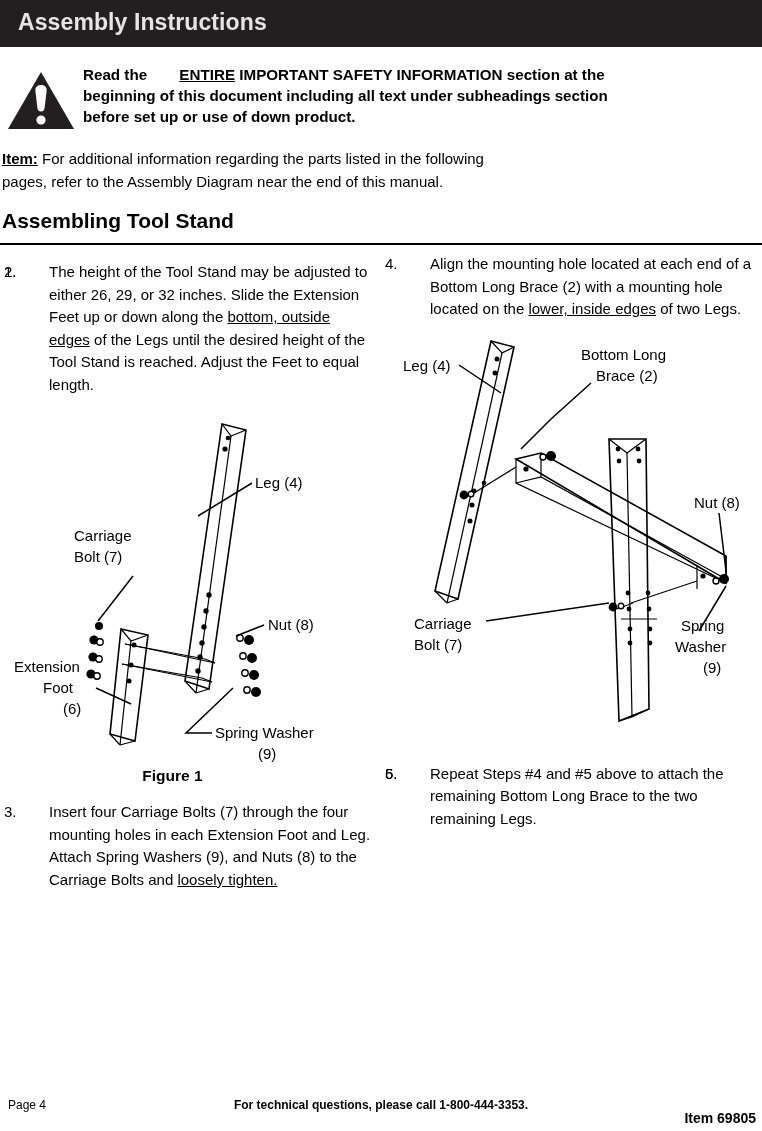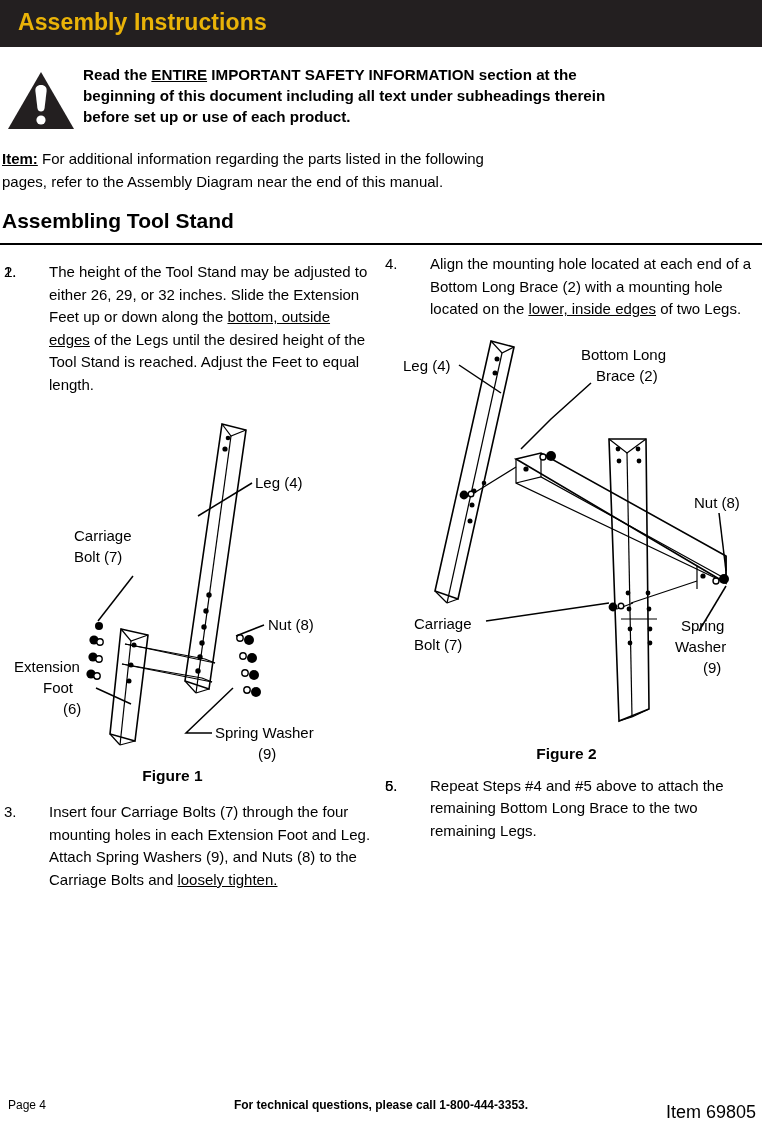--- a/index.html
+++ b/index.html
@@ -21,21 +21,21 @@
     position: absolute;
     left: 0; top: 0;
     width: 762px; height: 47px;
     background: #231f20;
   }
   .header-bar .title {
     position: absolute;
     left: 18px; top: 9px;
     font-size: 23px;
     font-weight: bold;
-    color: #eab308;
+    color: #e5e5e5;
     letter-spacing: 0.1px;
   }
 
   
   .warn-block {
     position: absolute;
     left: 0; top: 64px;
     width: 762px;
   }
   .warn-icon {
@@ -44,21 +44,21 @@
     width: 70px; height: 62px;
   }
   .warn-text {
     position: absolute;
     left: 83px; top: 0px;
     width: 660px;
     font-size: 15.2px;
     font-weight: bold;
     line-height: 21px;
   }
-  .warn-text .u { text-decoration: underline; }
+  .warn-text .u { text-decoration: underline; margin-left: 28px; }
 
   
   .note {
     position: absolute;
     left: 2px; top: 147px;
     width: 700px;
     font-size: 15px;
     line-height: 23px;
   }
   .note b { font-weight: bold; text-decoration: underline; }
@@ -110,42 +110,42 @@
   .lead { fill: none; stroke: #000; stroke-width: 1.5; }
   .dot  { fill: #000; }
   .ring { fill: #fff; stroke: #000; stroke-width: 1.4; }
   .lbl  { font-family: "Liberation Sans", sans-serif; font-size: 15px; fill: #000; }
 
   
   .footer { position: absolute; left: 0; top: 1098px; width: 762px; height: 22px; }
   .footer .page   { position: absolute; left: 8px;  top: 0; font-size: 12px; }
   .footer .center { position: absolute; left: 0; top: 0; width: 762px; text-align: center;
                     font-size: 12px; font-weight: bold; }
-  .footer .item   { position: absolute; right: 6px; top: 4px; font-size: 18px; }
+  .footer .item   { position: absolute; right: 6px; top: 12px; font-size: 14px; font-weight: bold; }
 </style>
 </head>
 <body>
 
 <div class="header-bar">
   <div class="title">Assembly Instructions</div>
 </div>
 
 <div class="warn-block">
   <div class="warn-icon">
     <svg width="70" height="62" viewBox="0 0 70 62">
       <path d="M35 2 L68 59 L2 59 Z" fill="#231f20"></path>
       <path d="M35 15 C31 15 29 17.5 29.4 21 L31.4 38 C31.7 40.5 33 41.5 35 41.5
                C37 41.5 38.3 40.5 38.6 38 L40.6 21 C41 17.5 39 15 35 15 Z" fill="#ffffff"></path>
       <circle cx="35" cy="50" r="4.6" fill="#ffffff"></circle>
     </svg>
   </div>
   <div class="warn-text">
     <span>Read the </span><span class="u">ENTIRE</span><span> IMPORTANT SAFETY INFORMATION section at the</span><br>
-    <span>beginning of this document including all text under subheadings therein</span><br>
-    <span>before set up or use of each product.</span>
+    <span>beginning of this document including all text under subheadings section</span><br>
+    <span>before set up or use of down product.</span>
   </div>
 </div>
 
 <div class="note">
   <b>Item:</b><span> For additional information regarding the parts listed in the following</span><br>
   <span>pages, refer to the Assembly Diagram near the end of this manual.</span>
 </div>
 
 <div class="section-head">Assembling Tool Stand</div>
 <div class="hrule"></div>
@@ -327,21 +327,20 @@
       <text class="lbl" x="22" y="40">Leg (4)</text>
       <text class="lbl" x="200" y="29">Bottom Long</text>
       <text class="lbl" x="215" y="50">Brace (2)</text>
       <text class="lbl" x="313" y="177">Nut (8)</text>
       <text class="lbl" x="33" y="298">Carriage</text>
       <text class="lbl" x="33" y="319">Bolt (7)</text>
       <text class="lbl" x="300" y="300">Spring</text>
       <text class="lbl" x="294" y="321">Washer</text>
       <text class="lbl" x="322" y="342">(9)</text>
     </svg>
-    <div class="fig-caption" style="margin-top:-6px; margin-left:-10px;">Figure 2</div>
   </div>
 
   <div id="steps-right-lower" style="margin-top:12px;">
       <div class="step"><span class="num">5.</span></div>
       <div class="step"><span class="num">6.</span><span><span>Repeat Steps #4 and #5 above to attach the remaining Bottom Long Brace to the two remaining Legs.</span></span></div>
     </div>
 </div>
 
 <div class="footer">
   <div class="page">Page 4</div>

